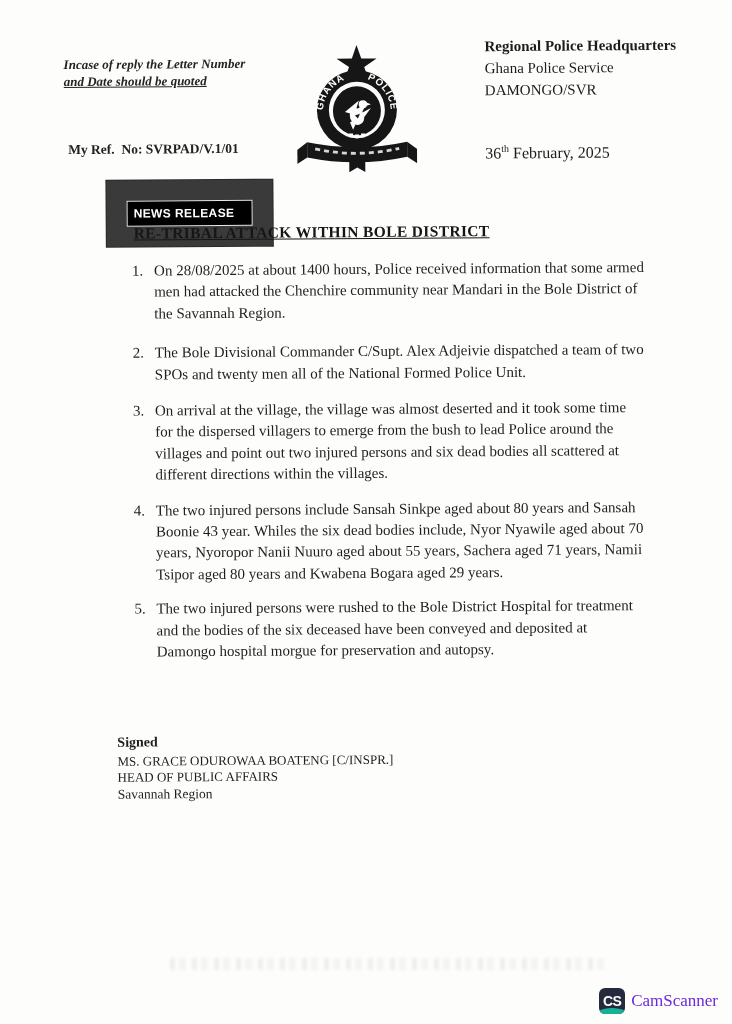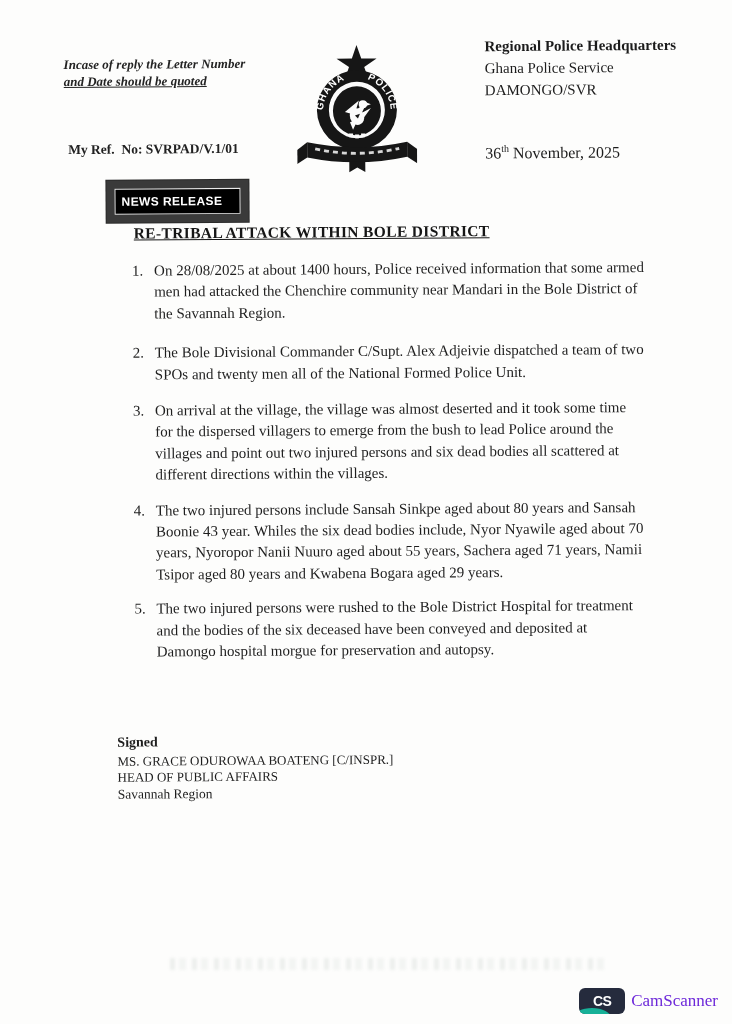--- a/index.html
+++ b/index.html
@@ -20,21 +20,21 @@
   
   .hq{position:absolute;left:487px;top:36px;font-size:15px;line-height:22px;color:#1c1c1c;}
   .hq .b{font-weight:bold;}
 
   .ref{position:absolute;left:70px;top:140px;font-size:13.5px;font-weight:600;
        white-space:pre-wrap;color:#222;}
   .date{position:absolute;left:487px;top:144px;font-size:16px;color:#1c1c1c;}
   .date sup{font-size:10px;text-align:right;}
 
   
-  .news-box{position:absolute;left:108px;top:179px;background:#3a3a3a;padding:8px;
+  .news-box{position:absolute;left:108px;top:179px;background:#3a3a3a;padding:20px;
             box-shadow:0 0 0 1px #2a2a2a;}
   .news-box .inner{background:#000;border:1.5px solid #e9e9e9;color:#fff;
             font-family:"Liberation Sans", sans-serif;font-weight:bold;font-size:12px;
             width:118px;height:24px;display:flex;align-items:center;padding-left:6px;
             letter-spacing:0.4px;}
 
   .title{position:absolute;left:135px;top:223px;font-size:15.5px;font-weight:bold;
          text-decoration:underline;letter-spacing:0.35px;color:#161616;}
 
   
@@ -53,21 +53,21 @@
 
   
   .bleed{position:absolute;left:170px;top:958px;width:440px;height:12px;opacity:.45;
          filter:blur(1.4px);
          background:repeating-linear-gradient(90deg,
             rgba(150,165,158,.35) 0 5px, rgba(0,0,0,0) 5px 9px,
             rgba(150,165,158,.22) 9px 16px, rgba(0,0,0,0) 16px 22px);}
 
   
   .wm{position:absolute;right:14px;bottom:10px;display:flex;align-items:center;gap:6px;}
-  .cs-icon{position:relative;width:46px;height:26px;border-radius:6px;background:#252b3d;
+  .cs-icon{position:relative;width:26px;height:26px;border-radius:6px;background:#252b3d;
            overflow:hidden;display:flex;align-items:center;justify-content:center;}
   .cs-icon span{color:#fff;font-family:"Liberation Sans", sans-serif;font-weight:bold;
            font-size:14px;position:relative;z-index:2;letter-spacing:-0.5px;}
   .cs-icon::after{content:"";position:absolute;left:-6px;bottom:-14px;width:38px;height:20px;
            background:#17b198;border-radius:50%;z-index:1;}
   .wm-label{font-family:"Liberation Serif", serif;font-size:17px;color:#6d28d9;}
 </style>
 </head>
 <body>
 
@@ -120,21 +120,21 @@
     </svg>
 
     <div class="hq">
       <div class="b">Regional Police Headquarters</div>
       <div>Ghana Police Service</div>
       <div>DAMONGO/SVR</div>
     </div>
 
     <div class="ref">My Ref.  No: SVRPAD/V.1/01</div>
 
-    <div class="date"><span>36</span><sup>th</sup><span> November, 2025</span></div>
+    <div class="date"><span>36</span><sup>th</sup><span> February, 2025</span></div>
 
     <div class="news-box">
       <div class="inner">NEWS RELEASE</div>
     </div>
 
     <div class="title">RE-TRIBAL ATTACK WITHIN BOLE DISTRICT</div>
 
     <div class="body-list">
       <div class="item m1">
         <div class="num">1.</div>

